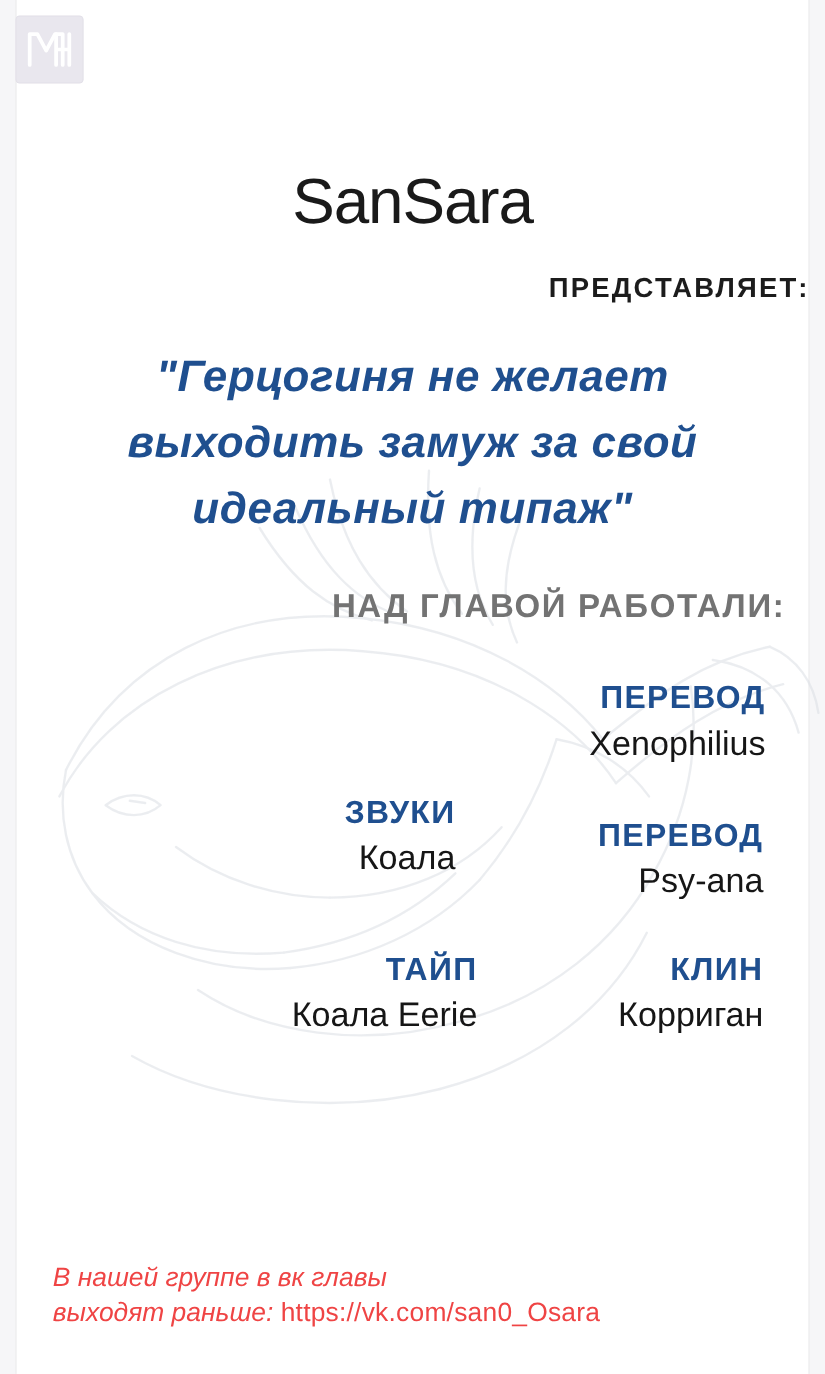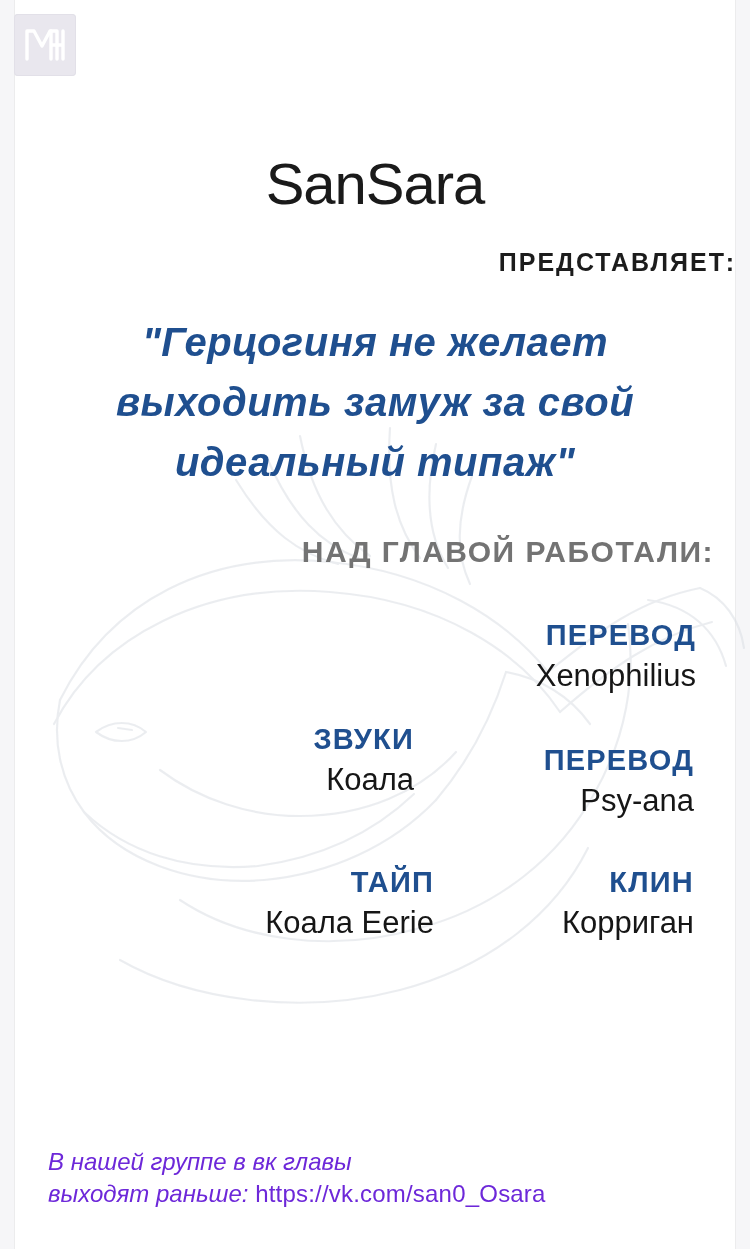--- a/index.html
+++ b/index.html
@@ -178,21 +178,21 @@
   .c-klin    { left: 400px; top: 862px; width: 280px; }
 
   .footer {
     position: absolute;
     left: 34px;
     top: 1146px;
     width: 680px;
     font-family: "Liberation Sans", sans-serif;
     font-size: 24px;
     line-height: 32px;
-    color: #6d28d9;
+    color: #ef4444;
     font-style: italic;
   }
   .footer .line2 { white-space: nowrap; }
   .footer .url {
     font-style: normal;
     letter-spacing: 0.2px;
   }
 </style>
 </head>
 <body>

